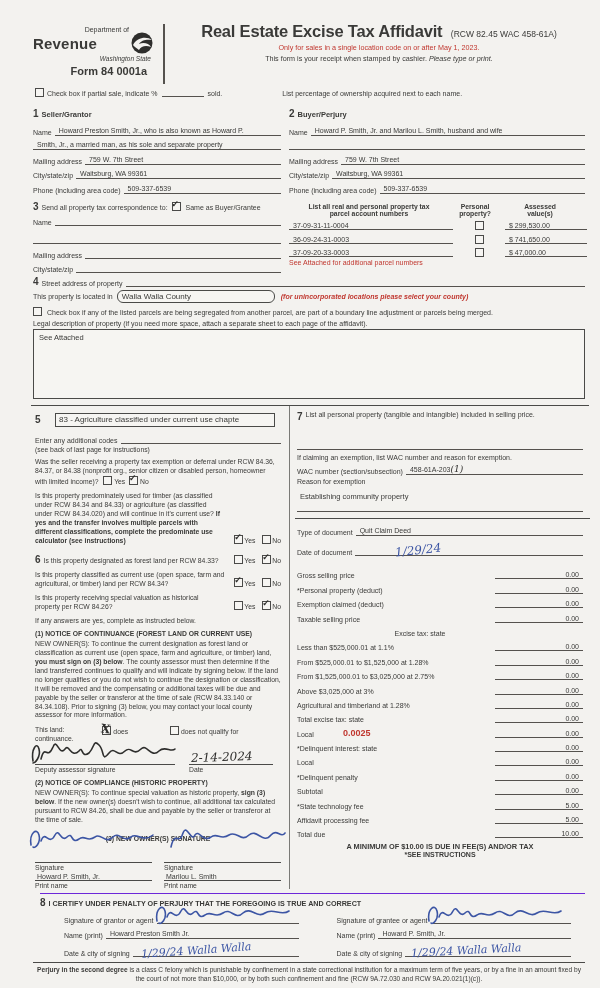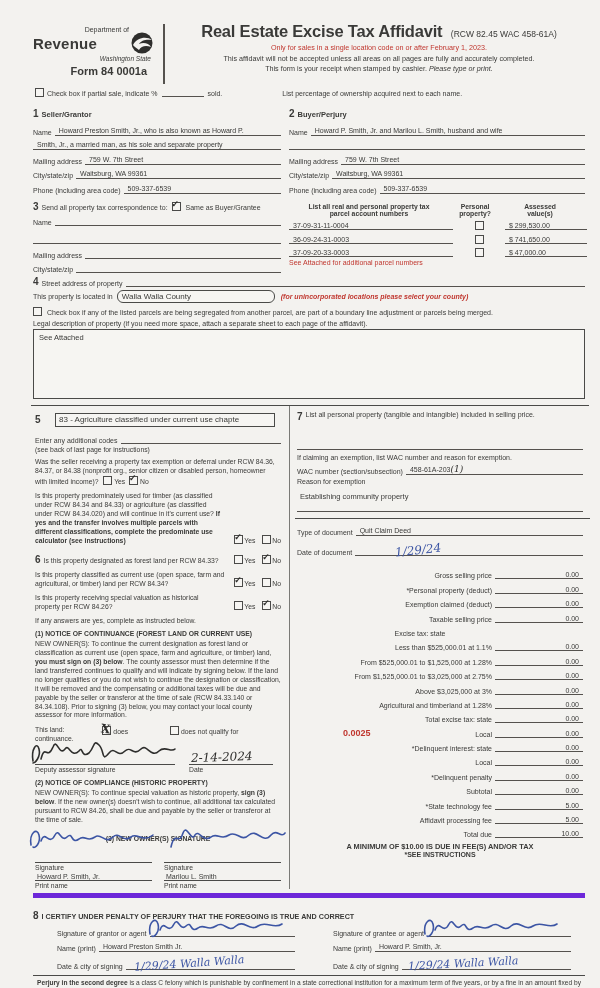--- a/index.html
+++ b/index.html
@@ -55,29 +55,29 @@
   .qtext{flex:1;padding-right:4px;}
   .ynwrap{white-space:nowrap;flex:none;align-self:flex-end;font-size:6.8px;}
   .ynwrap .cb{margin:0 1px 0 5px;}
   .bold{font-weight:bold;}
   .sigline{border-bottom:1px solid #4a4a48;position:relative;height:10px;}
   .siglabel{font-size:6.8px;margin-top:1px;}
   svg.sig{position:absolute;pointer-events:none;}
   .hand{font-family:"DejaVu Serif",serif;font-style:italic;}
   
   .tax-row{display:flex;align-items:flex-end;font-size:7px;height:14.4px;}
-  .tax-label{flex:1;text-align:right;white-space:nowrap;padding-right:3px;position:relative;}
+  .tax-label{flex:1;white-space:nowrap;padding-right:3px;position:relative;}
   .tax-ul{width:84px;flex:none;border-bottom:1px solid #55524e;text-align:right;padding-right:4px;}
   .tax-center{justify-content:center;}
   .tax-center .tax-label{flex:none;text-align:center;padding-right:40px;}
   .rate{position:absolute;left:46px;bottom:0;font-size:9px;font-weight:bold;}
   .minnote{font-size:7.4px;font-weight:bold;text-align:center;margin-top:4px;}
   .seeinstr{font-size:7px;font-weight:bold;text-align:center;}
   
-  .sec8{border-top:5px solid #6d28d9;margin-top:4px;padding-top:12px;}
+  .sec8{border-top:1px solid #6d28d9;margin-top:4px;padding-top:3px;margin-left:7px;}
   .sec8-head{font-size:7.2px;font-weight:bold;}
   .sec8-cols{display:flex;}
   .sec8-col{flex:1;padding:0 14px 0 24px;box-sizing:border-box;}
   
   .botline{border-top:1.2px solid #4a4a48;margin-top:5px;}
   .perjury{font-size:6.6px;line-height:1.3;text-align:center;margin-top:3px;}
   .access{font-size:7.4px;line-height:1.3;text-align:center;margin-top:4px;}
   .handX{position:absolute;font-size:12px;font-weight:bold;color:#2e2e2c;left:-2px;top:-5px;transform:rotate(8deg);font-family:"DejaVu Serif",serif;}
 </style>
 </head>
@@ -97,22 +97,21 @@
       </div>
       <div class="logo-sub">Washington State</div>
       <div class="form-no">Form 84 0001a</div>
     </div>
     <div class="header-divider"></div>
     <div class="title-block">
       <div>
         <span class="title-main">Real Estate Excise Tax Affidavit</span>
         <span class="title-suffix">(RCW 82.45 WAC 458-61A)</span>
       </div>
-      <div class="red-notice red">Only for sales in a single location code on or after February 1, 2023.</div>
-      <div class="hline">This affidavit will not be accepted unless all areas on all pages are fully and accurately completed.</div>
+      <div class="red-notice red">Only for sales in a single location code on or after May 1, 2023.</div>
       <div class="hline"><span>This form is your receipt when stamped by cashier. </span><i>Please type or print.</i></div>
     </div>
   </div>
 
   <div class="partial-row">
     <span class="cb"></span>
     <span style="margin-left:3px;">Check box if partial sale, indicate %</span>
     <span class="blank" style="width:42px;margin:0 4px;"></span>
     <span>sold.</span>
     <span style="margin-left:60px;">List percentage of ownership acquired next to each name.</span>

